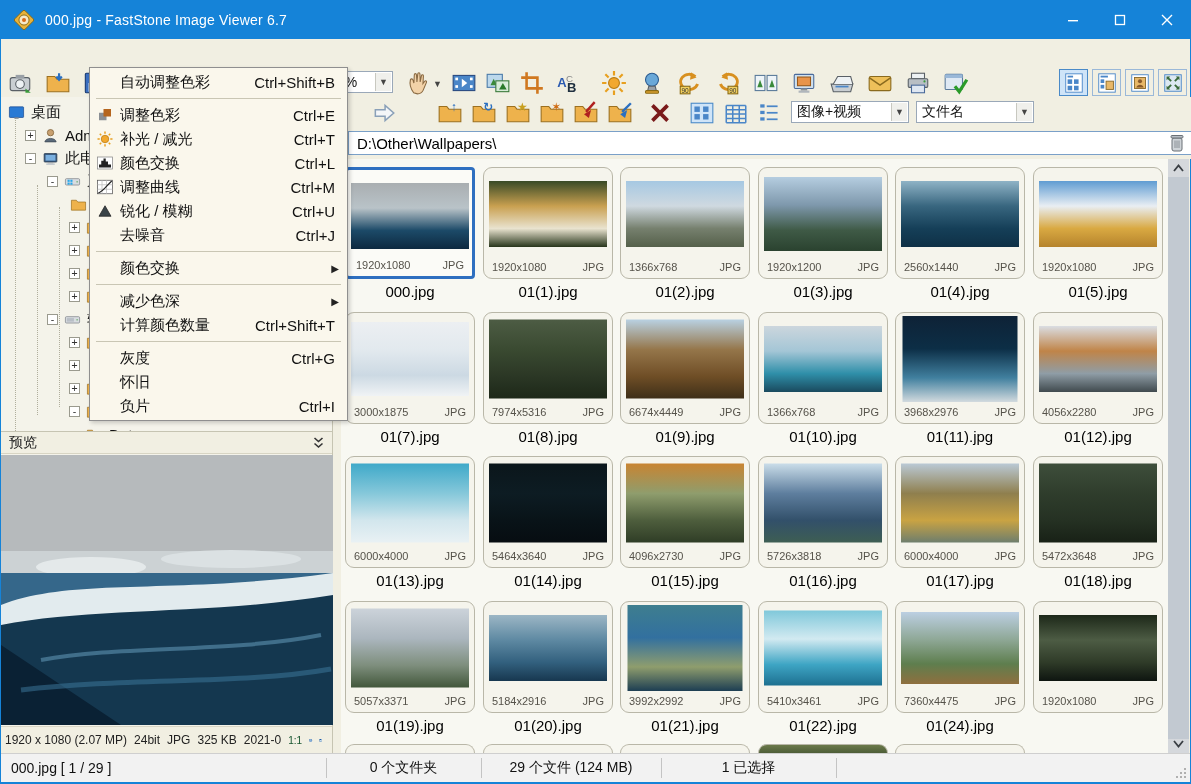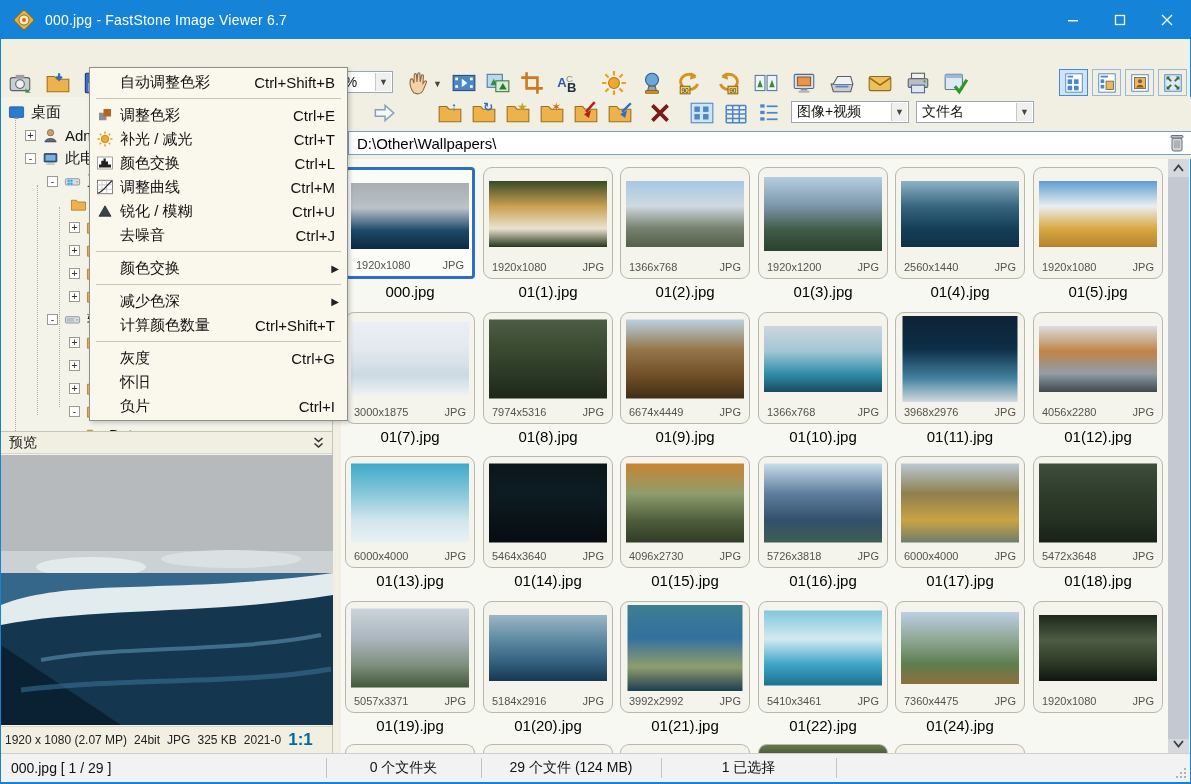--- a/index.html
+++ b/index.html
@@ -59,21 +59,21 @@
   #preview-header { position:absolute; left:0; top:334px; width:100%; height:23px;
     border-top:1px solid #c6c4b2; border-bottom:1px solid #d8d5c4; display:flex;
     align-items:center; font-size:14px; color:#222; padding:0 8px; background:#f1efe2;
     justify-content:space-between; }
   #preview-img { position:absolute; left:0; top:358px; width:332px; height:270px; background:#b6babc; }
   #preview-img svg { width:100%; height:100%; display:block; }
   #preview-info { position:absolute; left:0; top:629px; width:100%; height:27px; background:#f1efe2;
     border-top:1px solid #d8d5c4; display:flex; align-items:center; font-size:12px; color:#222;
     padding:0 4px; white-space:nowrap; }
   #preview-info span { margin-right:7px; }
-  .zoom11 { color:#0369a1; font-weight:bold; font-size:17px; }
+  .zoom11 { color:#14532d; font-weight:normal; font-size:10px; }
   .mini-ico { width:17px; height:15px; margin-right:6px; }
 
   
   #thumb-area { position:absolute; left:340px; top:158px; width:827px; height:594px;
     background:#f8f8f2; overflow:hidden; }
   .cell { position:absolute; width:130px; }
   .cell .box { width:130px; height:112px; border:1px solid #b9b7a8; border-radius:9px;
     background:#f5f4ec; position:relative; }
   .cell.sel .box { border:3px solid #2e6fc0; border-radius:4px; background:#fbfbf7; }
   .cell .art { position:absolute; left:50%; top:46px; transform:translate(-50%,-50%); }

